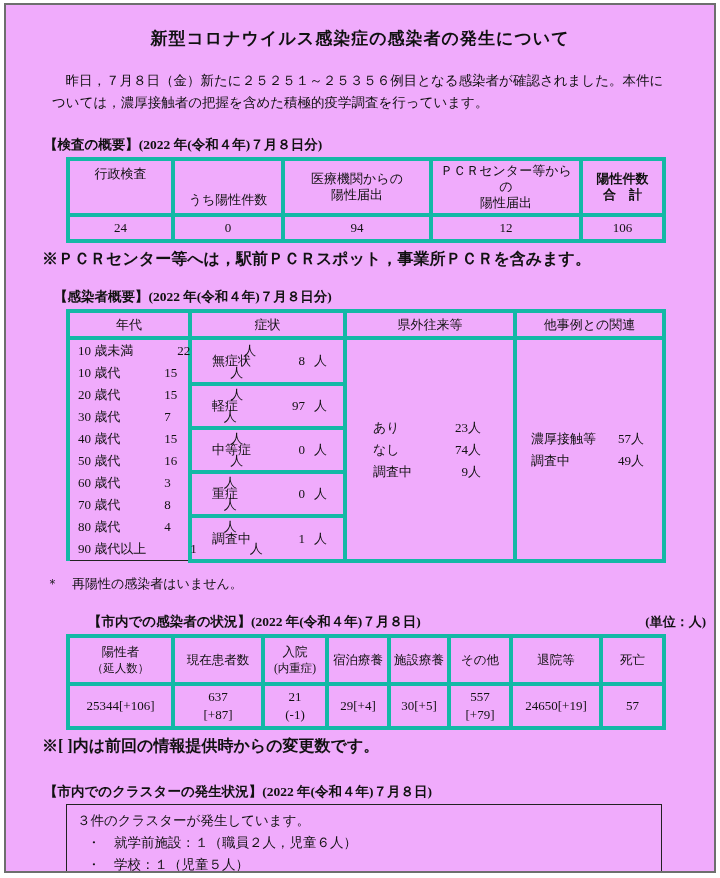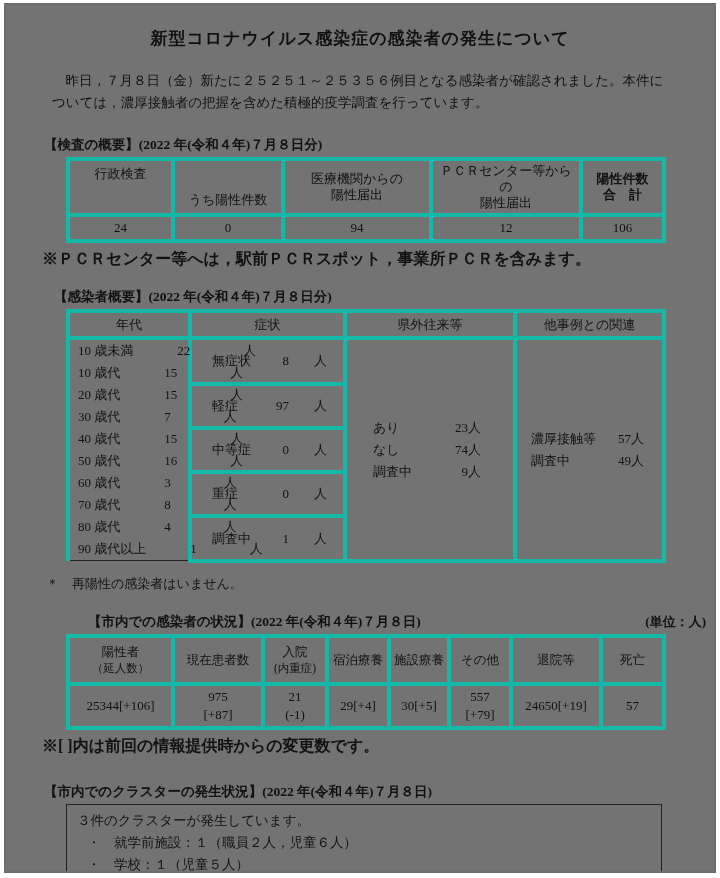--- a/index.html
+++ b/index.html
@@ -1,21 +1,21 @@
 <!DOCTYPE html>
 <html><head>
 <meta charset="utf-8">
 <style>
   html,body { margin:0; padding:0; background:#ffffff; }
   .page {
     position:relative;
     width:712px; height:870px;
     margin:3px auto 0 auto;
     box-sizing:border-box;
-    background:#737373;
+    background:#f0abfc;
     border:2px solid #6e6e6e;
     font-family:"Liberation Serif","DejaVu Serif",serif;
     color:#111111;
     overflow:hidden;
   }
   .content { padding:14px 32px 0 32px; }
 
   .title {
     margin:8px 0 0 0;
     font-size:17px; font-weight:bold;
@@ -58,21 +58,21 @@
 
   
   .t2 th { height:23px; }
   .t2 td { vertical-align:middle; }
   .age-cell { border-top:none; border-bottom:none; height:22px; }
   .kv { display:flex; align-items:center; height:22px; line-height:22px; }
   .age-cell .kv { padding:0 10px 0 8px;gap:44px; }
   .kv-label { flex:1; text-align:left; white-space:nowrap; }
   .kv-count { width:26px; text-align:right; }
   .kv-unit { margin-left:9px; }
-  .sym-cell .kv { height:32px; padding:0 16px 0 20px;gap:16px; }
+  .sym-cell .kv { height:32px; padding:0 16px 0 20px; }
   .sym-cell .kv-count { width:30px; }
   .list-cell { vertical-align:middle; }
   .travel-list { padding:0 32px 0 26px; }
   .rel-list { padding:0 18px 0 14px; }
 
   
   .t3 th { height:40px; vertical-align:middle; font-size:12.5px; line-height:1.3; padding:2px 1px; }
   .t3 td { height:40px; vertical-align:middle; line-height:1.35; }
   .sub { font-size:11.5px; }
 
@@ -357,21 +357,21 @@
               <div>死亡</div>
               <div class="sub"></div>
             </th>
       </tr>
       <tr>
         <td>
               <div>25344[+106]</div>
               <div></div>
             </td>
         <td>
-              <div>975</div>
+              <div>637</div>
               <div>[+87]</div>
             </td>
         <td>
               <div>21</div>
               <div>(-1)</div>
             </td>
         <td>
               <div>29[+4]</div>
               <div></div>
             </td>

